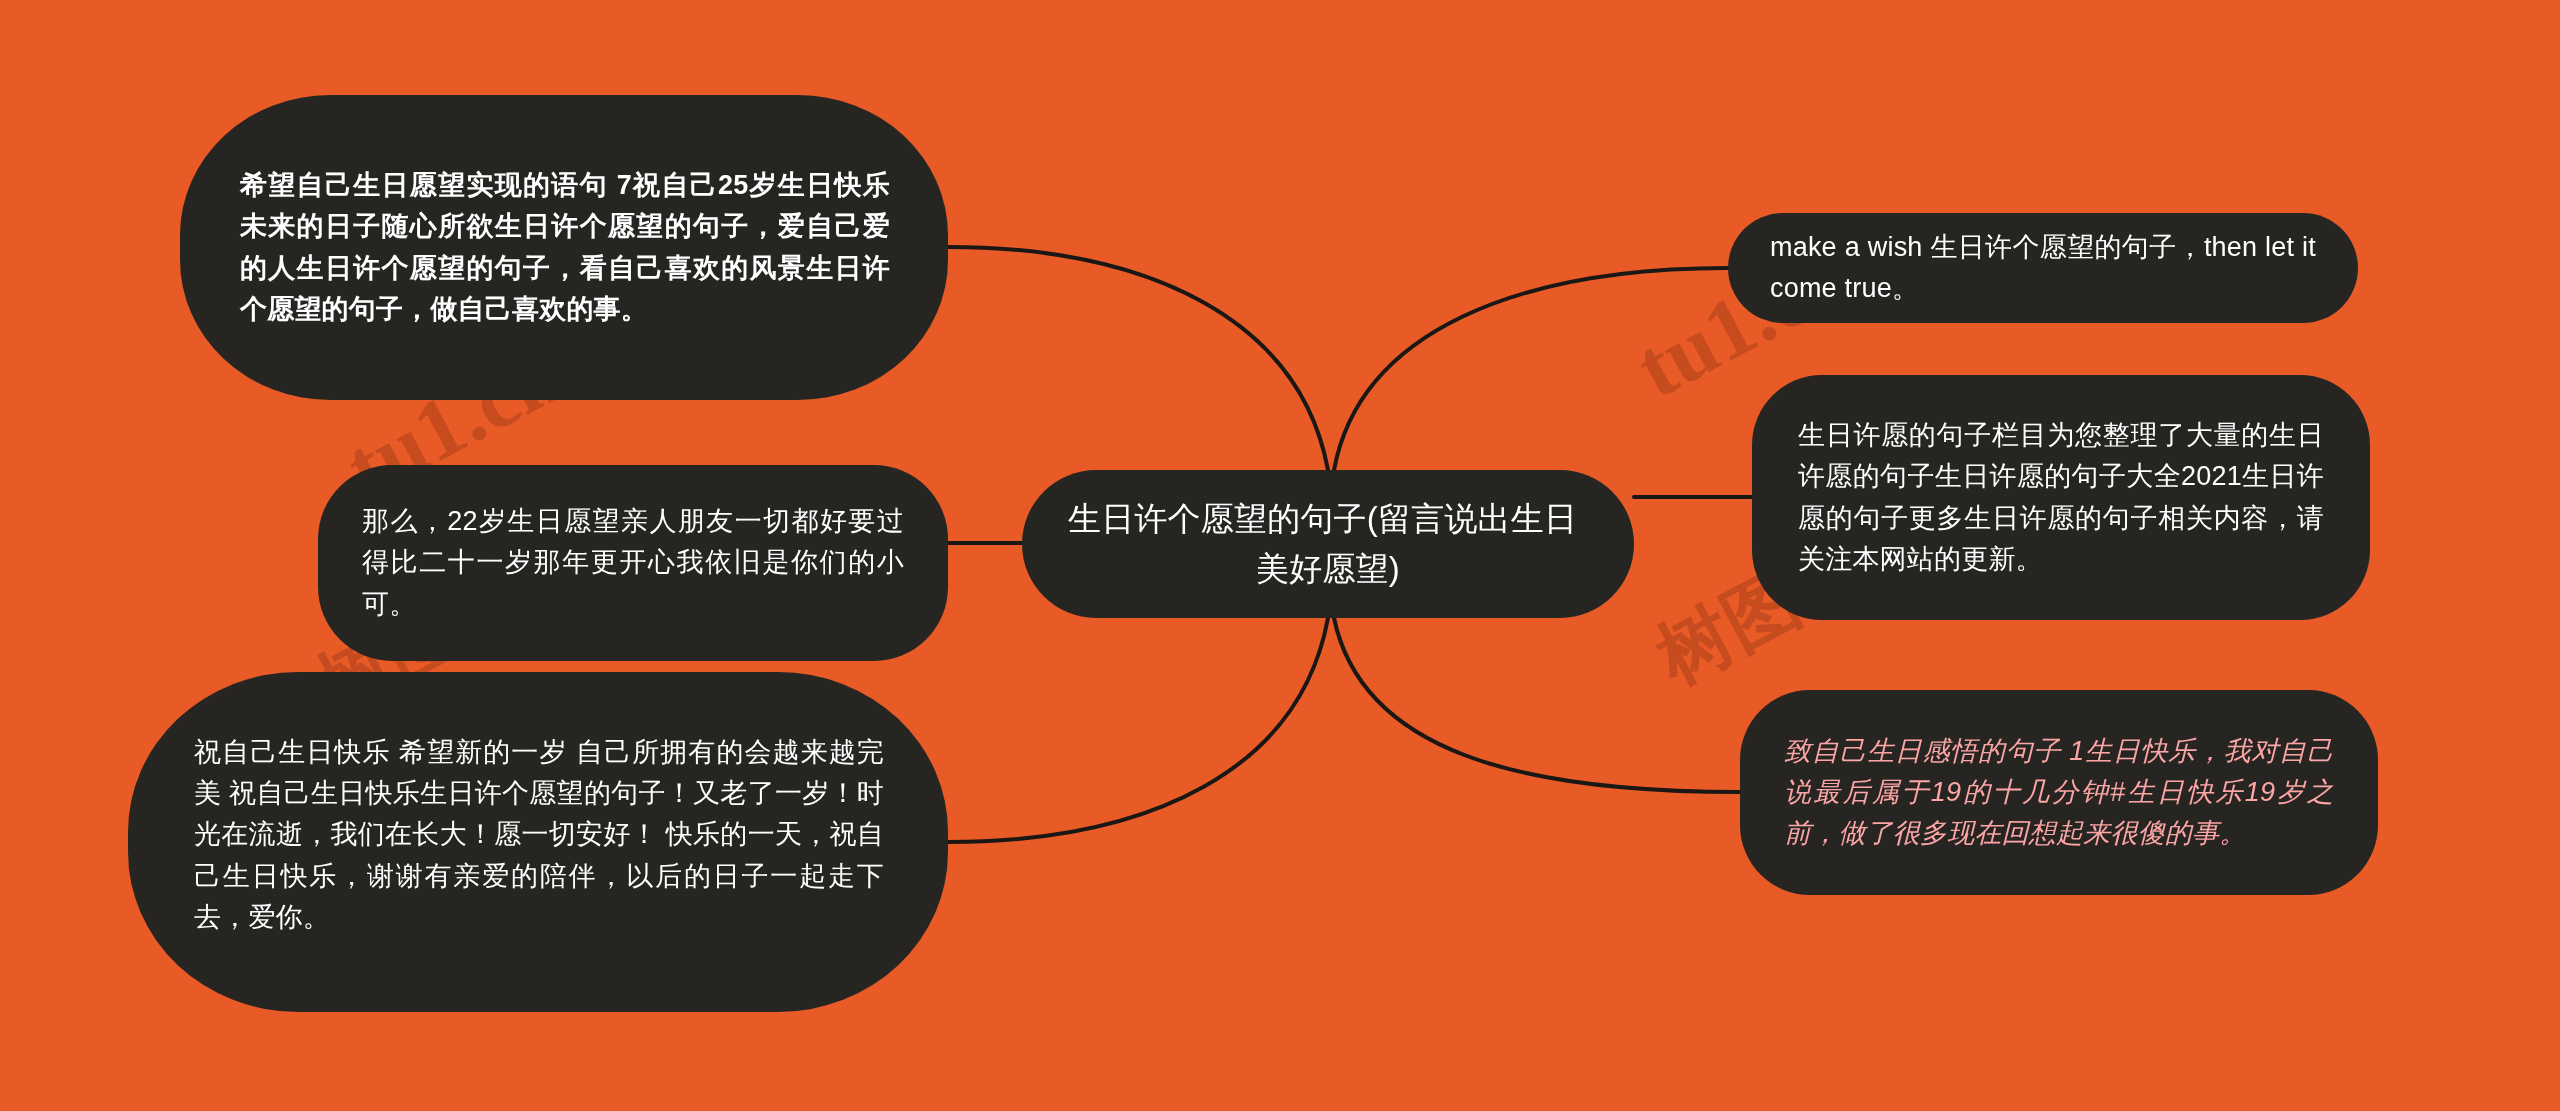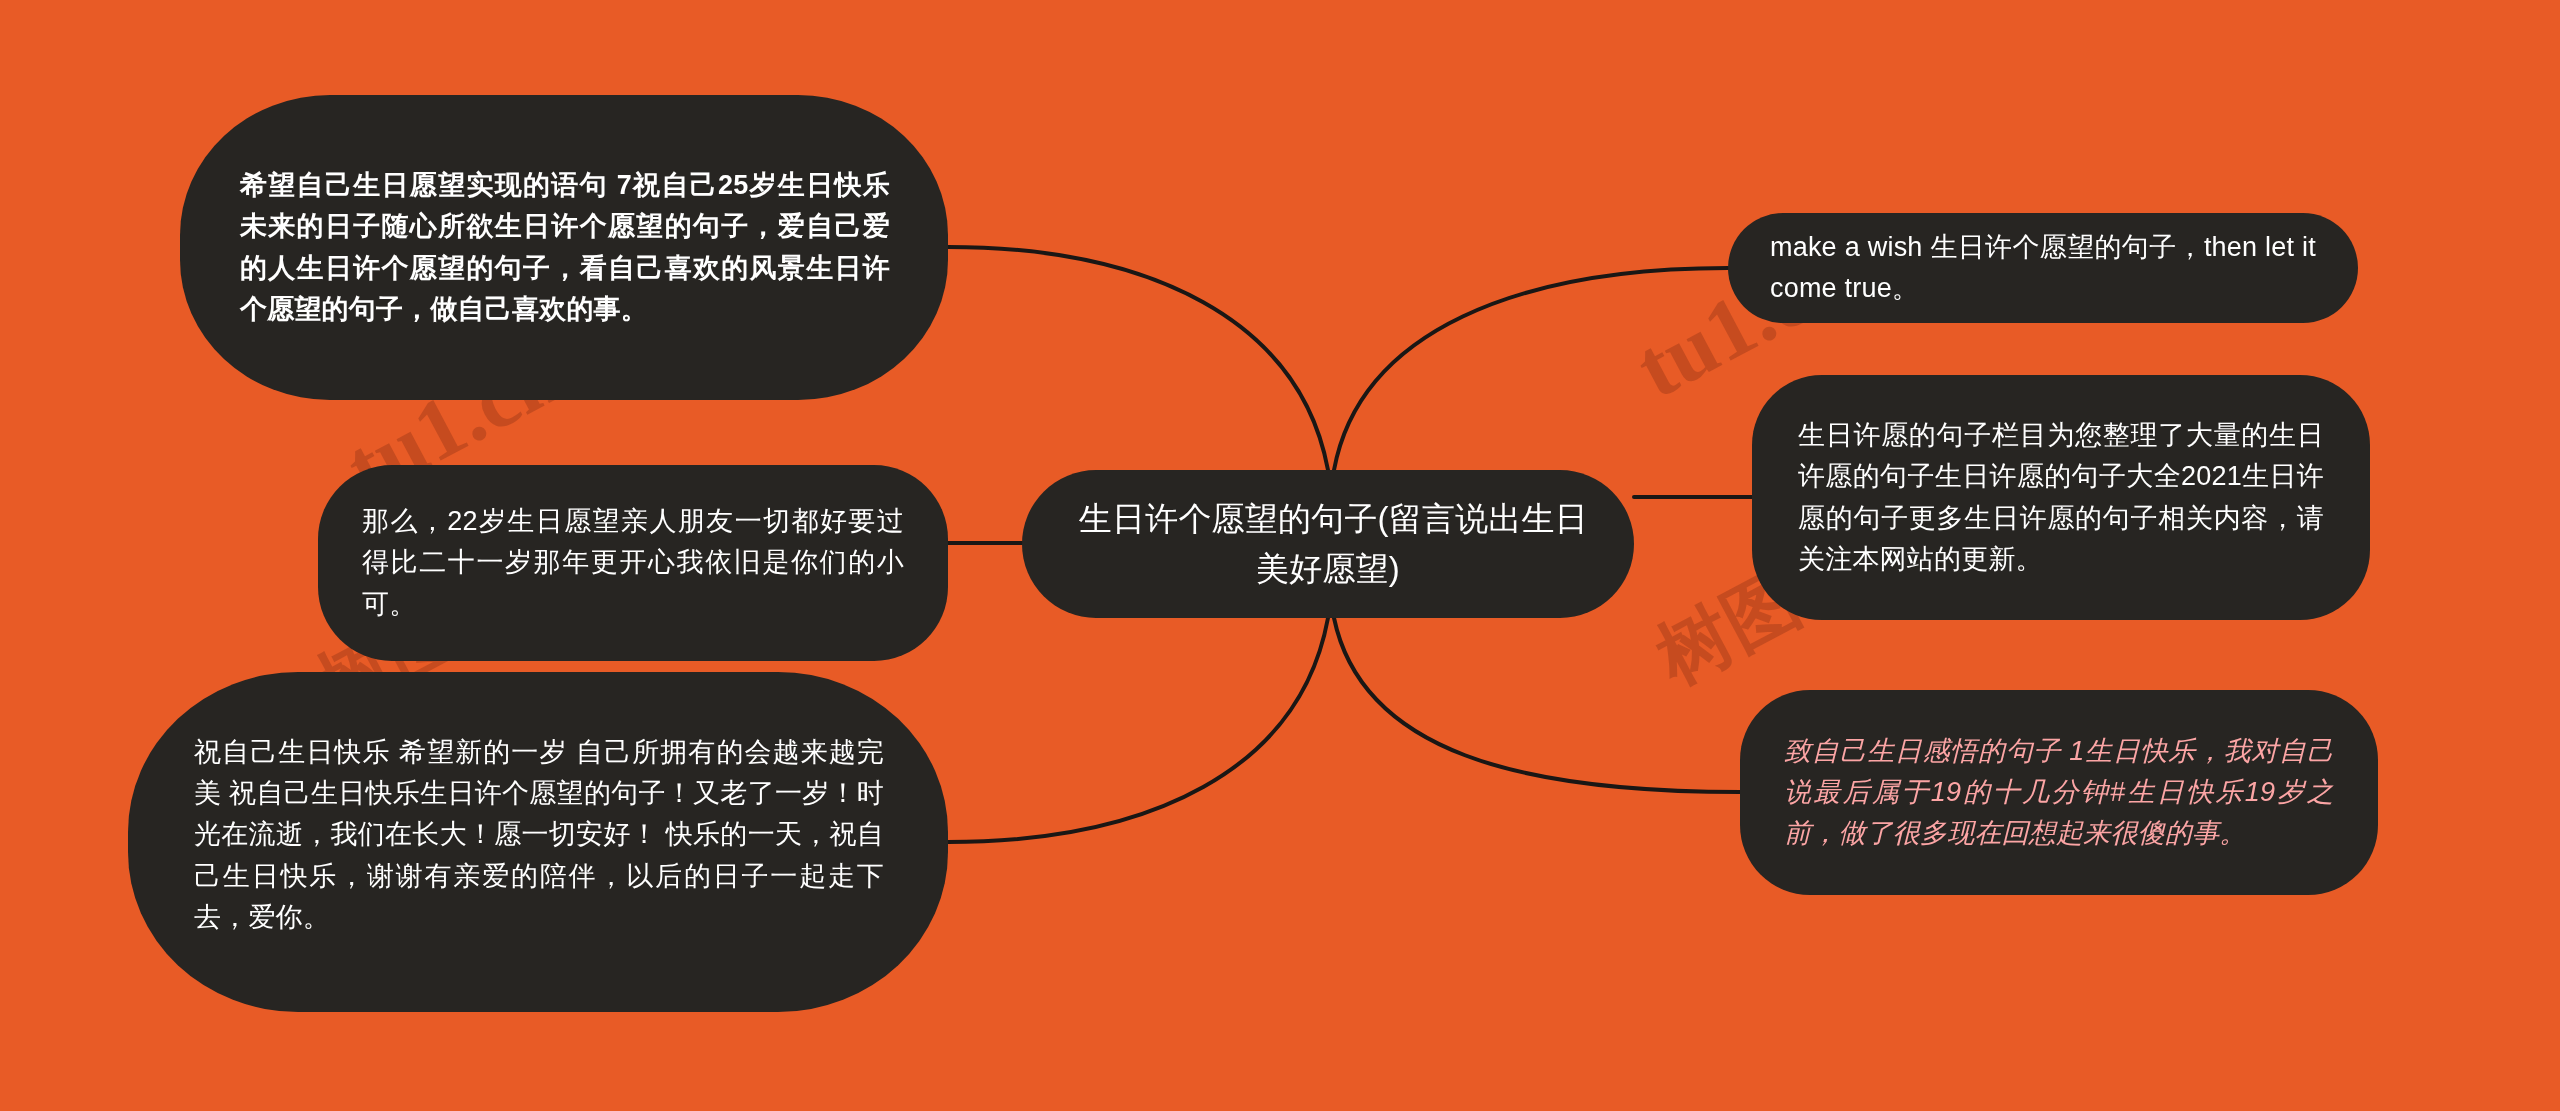--- a/index.html
+++ b/index.html
@@ -86,21 +86,21 @@
   }
   
   #node-center {
     left: 1022px; top: 470px; width: 612px; height: 148px;
     border-radius: 74px;
     padding: 12px 46px;
     font-size: 33px;
     text-align: center;
     text-align-last: center;
   }
-  #node-center .txt { text-align: right; }
+  #node-center .txt { text-align: left; }
   
   #node-r1 {
     left: 1728px; top: 213px; width: 630px; height: 110px;
     border-radius: 55px;
     padding: 10px 42px;
     font-size: 27px;
   }
   
   #node-r2 {
     left: 1752px; top: 375px; width: 618px; height: 245px;

